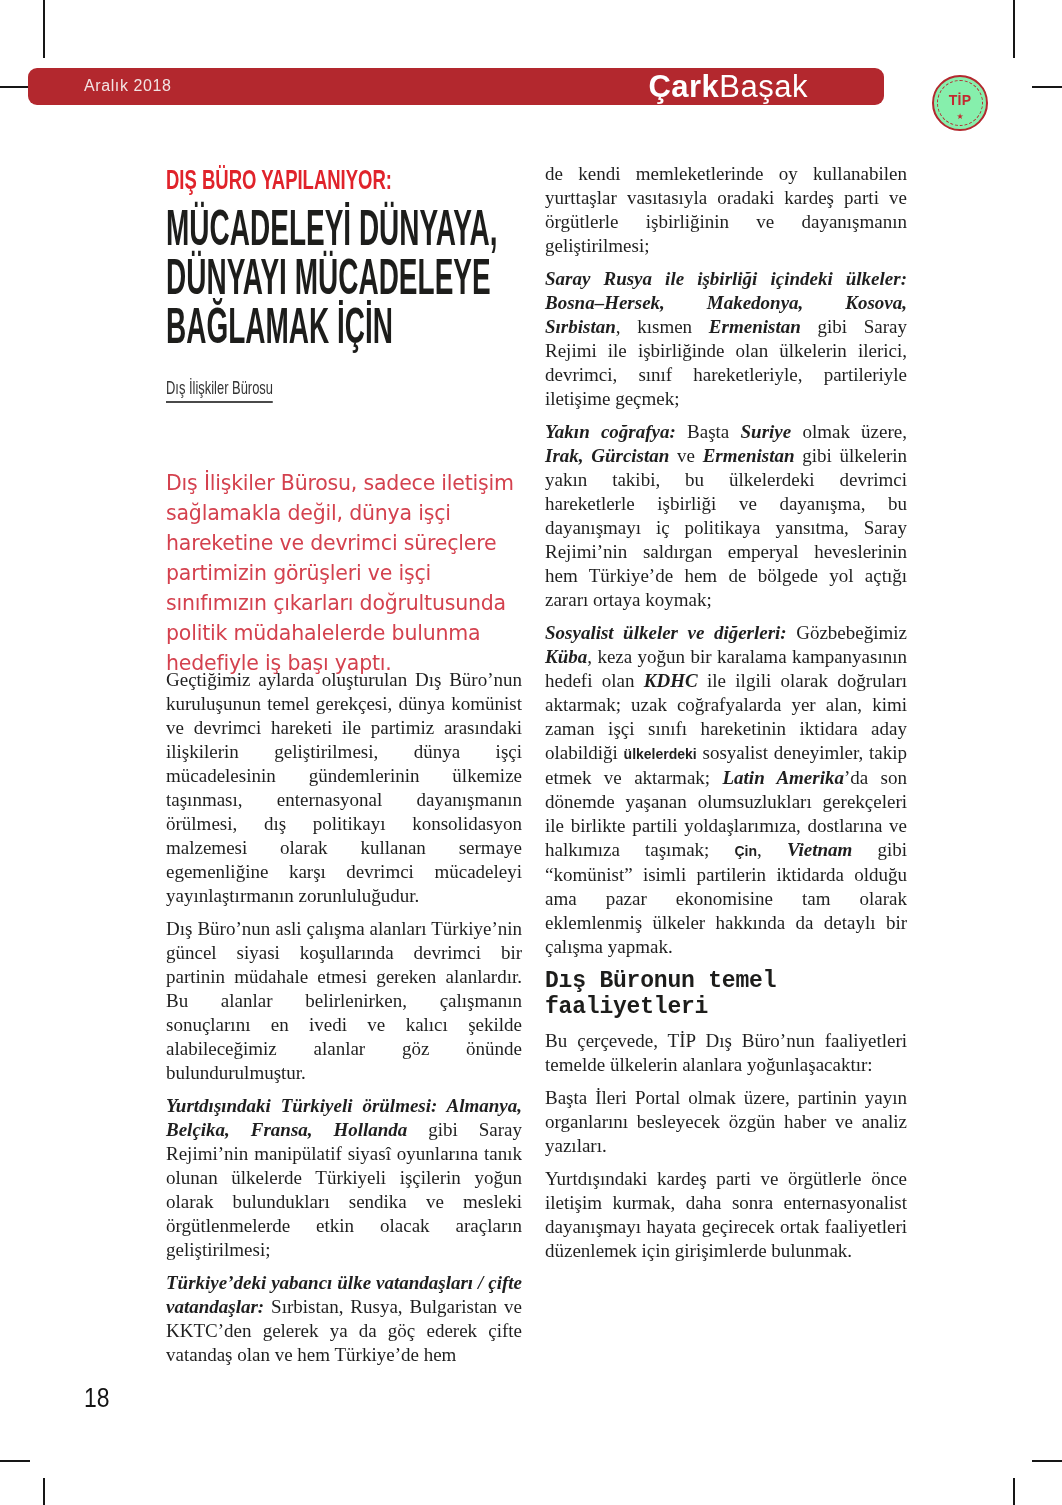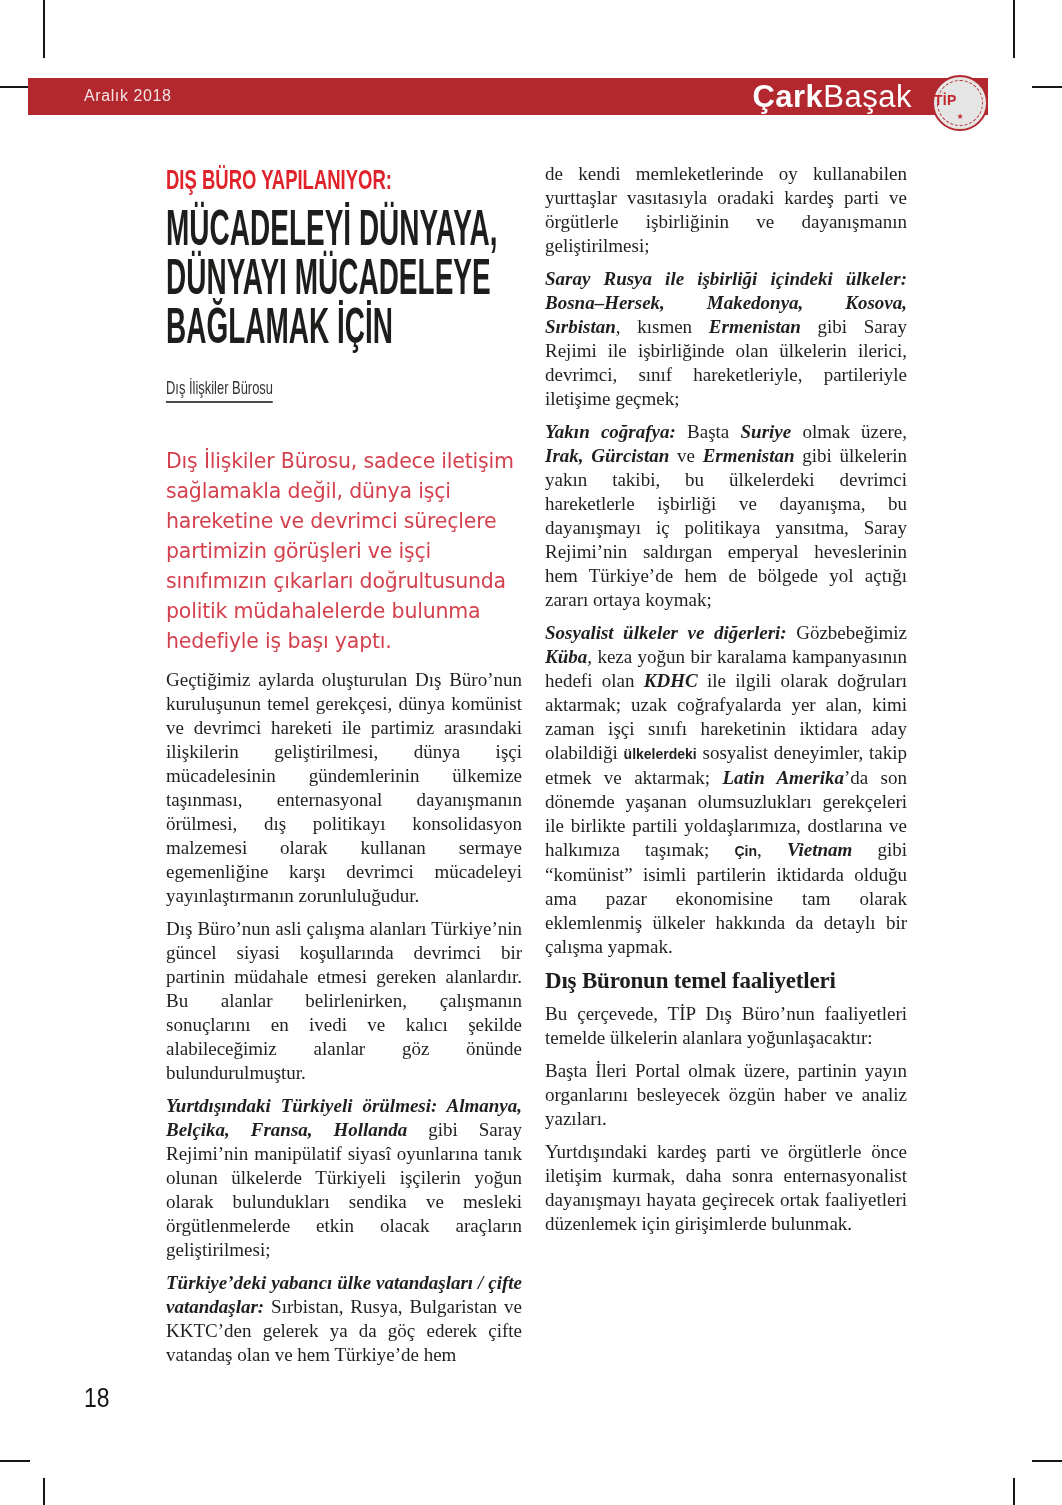--- a/index.html
+++ b/index.html
@@ -1,59 +1,59 @@
 <!DOCTYPE html>
 <html><head>
 <meta charset="utf-8">
 <style>
   html,body{margin:0;padding:0;background:#fff;}
   .page{position:relative;width:1062px;height:1505px;background:#ffffff;overflow:hidden;
         font-family:"Liberation Serif",serif;}
   
   .crop{position:absolute;background:#161616;}
   
-  .header-bar{position:absolute;left:28px;top:78px;width:960px;height:37px;background:#b3282e;}
+  .header-bar{position:absolute;left:28px;top:68px;width:856px;height:37px;background:#b3282e;border-radius:9px;}
   .issue-date{position:absolute;left:56px;top:10px;color:#f2e3e3;
               font-family:"Liberation Sans",sans-serif;font-size:16px;line-height:1;letter-spacing:.6px;}
   .masthead{position:absolute;right:76px;top:3px;color:#ffffff;white-space:nowrap;
             font-family:"Liberation Sans",sans-serif;font-size:31px;line-height:1;letter-spacing:.5px;}
   .mh-bold{font-weight:800;}
   .mh-light{font-weight:400;}
   .emblem{position:absolute;left:932px;top:75px;width:56px;height:56px;border-radius:50%;
-          background:#e5e5e5;border:2px solid #b3282e;box-sizing:border-box;
-          display:flex;align-items:center;justify-content:flex-start;}
+          background:#86efac;border:2px solid #b3282e;box-sizing:border-box;
+          display:flex;align-items:center;justify-content:center;}
   .emblem-ring{position:absolute;inset:3px;border:1.5px dashed #b3282e;border-radius:50%;}
   .emblem-text{font-family:"Liberation Sans",sans-serif;font-weight:800;font-size:14px;
                color:#c22a30;letter-spacing:.3px;margin-top:-6px;}
   .emblem-star{position:absolute;bottom:8px;left:0;right:0;text-align:center;
                font-size:8px;line-height:1;color:#c22a30;}
   
   .kicker{position:absolute;left:166px;top:166px;font-family:"Liberation Sans",sans-serif;
           font-weight:700;font-size:28px;line-height:1;color:#e0232b;white-space:nowrap;
           transform:scaleX(.66);transform-origin:0 0;}
   .title{position:absolute;left:166px;top:204px;}
   .title-line{font-family:"Liberation Sans",sans-serif;font-weight:700;font-size:50px;
               line-height:49px;color:#1d1d1b;white-space:nowrap;
               transform:scaleX(.56);transform-origin:0 50%;}
   .byline-wrap{position:absolute;left:166px;top:378px;transform:scaleX(.68);transform-origin:0 0;}
   .byline{font-family:"Liberation Sans",sans-serif;font-size:19px;line-height:1;color:#333333;
           border-bottom:2px solid #4a4a4a;padding-bottom:4px;white-space:nowrap;display:inline-block;}
-  .lead{position:absolute;left:166px;top:446px;width:358px;
+  .lead{position:absolute;left:166px;top:468px;width:358px;
         font-family:"DejaVu Sans",sans-serif;font-size:20.5px;line-height:30px;
         letter-spacing:-.2px;color:#d4414e;}
   
   .col{position:absolute;text-align:justify;color:#1f1f1f;font-size:19px;line-height:24px;}
   .col-left{left:166px;top:668px;width:356px;}
   .col-right{left:545px;top:162px;width:362px;}
   .body-para{margin:0 0 9px 0;}
   .r-n{}
   .r-b{font-weight:700;font-style:italic;}
   .r-bi{font-weight:700;font-style:italic;}
   .r-bs{font-family:"Liberation Sans",sans-serif;font-weight:700;font-size:14px;}
-  .col-heading{margin:4px 0 8px 0;font-family:Liberation Serif, serif;font-weight:700;
+  .col-heading{margin:4px 0 8px 0;font-family:Liberation Mono, monospace;font-weight:700;
                font-size:23px;line-height:1.15;color:#1d1d1b;text-align:left;letter-spacing:-.2px;}
   .page-number{position:absolute;left:84px;top:1383px;font-family:"Liberation Sans",sans-serif;
                font-size:27px;font-weight:500;color:#141414;transform:scaleX(.85);transform-origin:0 0;}
 </style>
 </head>
 <body>
 
 <div class="page">
 
   <div class="crop" style="left:43px;top:0;width:2px;height:58px;"></div>

